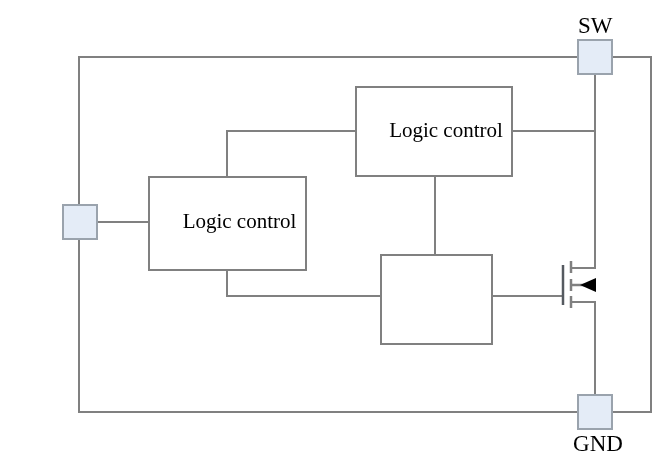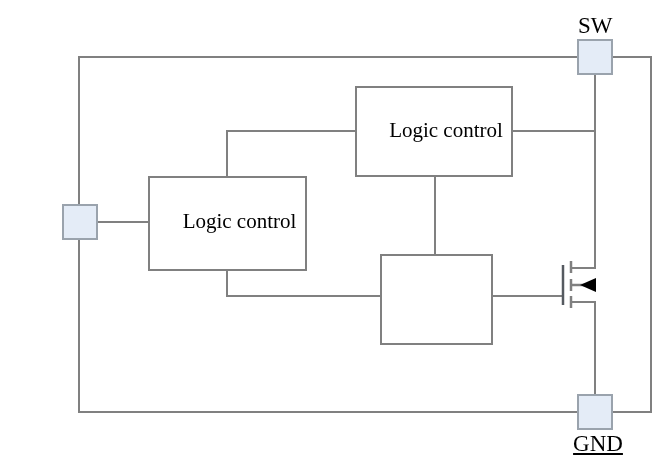--- a/index.html
+++ b/index.html
@@ -125,15 +125,15 @@
   </svg>
 
   <div class="block-label" style="left:356px; top:118px; width:156px;">Logic control</div>
 
   <div class="block-label" style="left:149px; top:209px; width:157px;">Logic control</div>
 
 
   <div class="pin-label" style="left:578px; top:13px; width:34px; text-align:center;">SW</div>
 
 
-  <div class="pin-label" style="left:570px; top:431px; width:56px; text-align:center;text-decoration:underline;">GND</div>
+  <div class="pin-label" style="left:570px; top:431px; width:56px; text-align:center;">GND</div>
 
 </div>
 
 </body></html>

